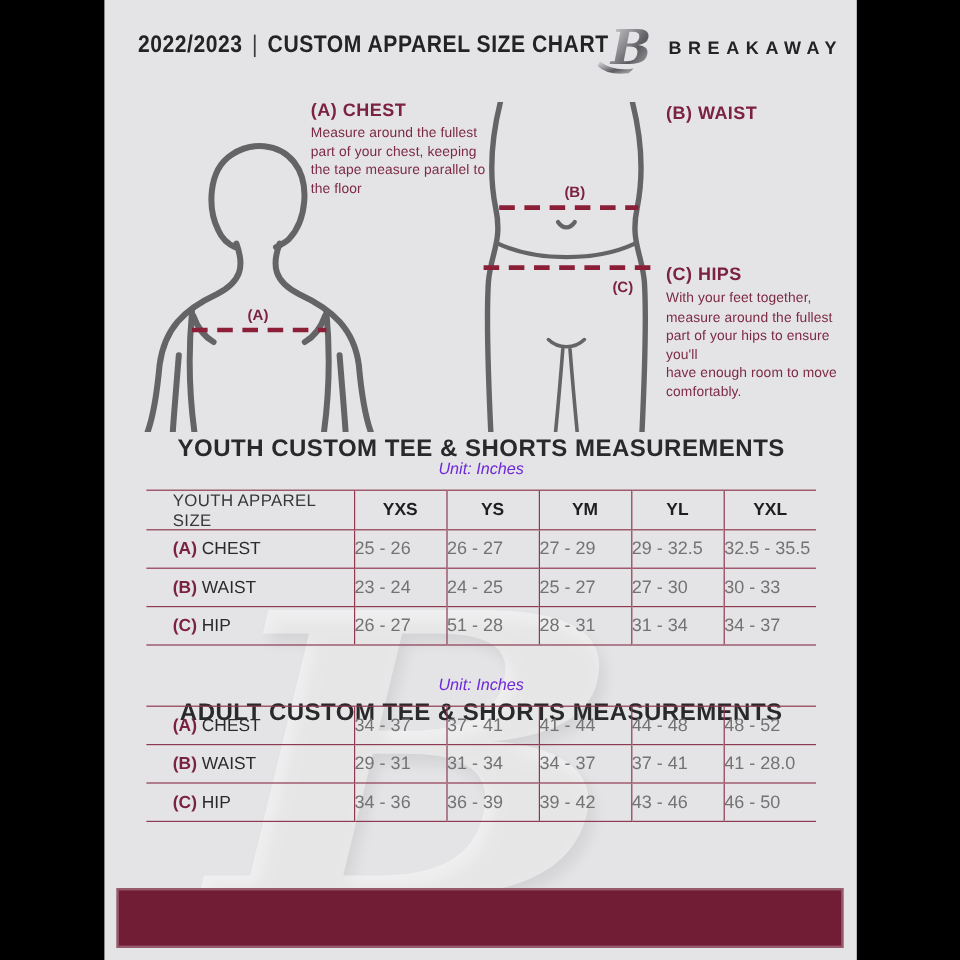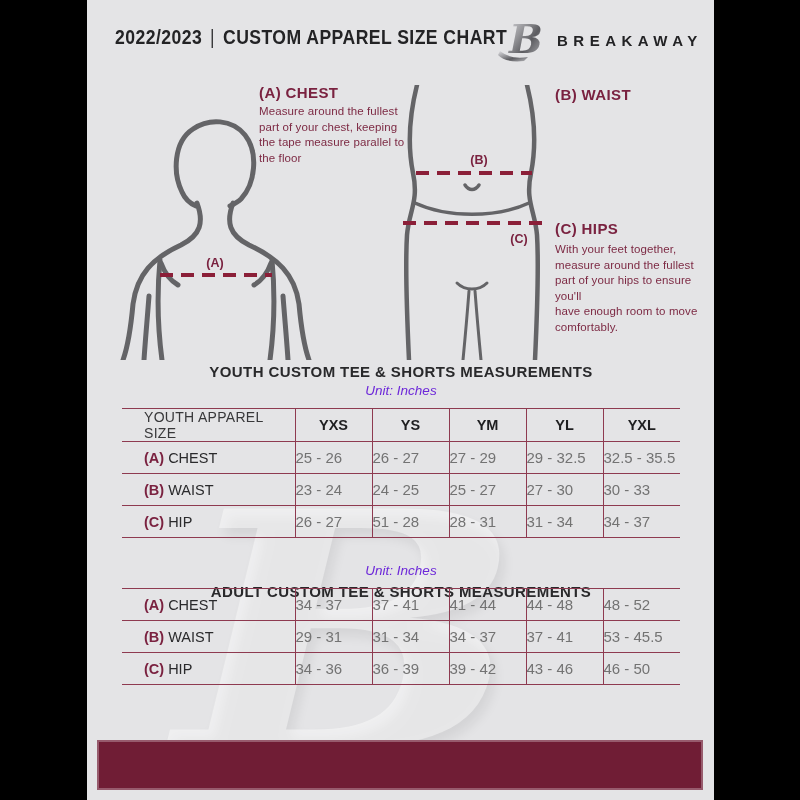--- a/index.html
+++ b/index.html
@@ -29,21 +29,21 @@
   .guide-h{
     position:absolute;font-size:15px;font-weight:bold;color:#7a2240;letter-spacing:.4px;
   }
   .guide-p{
     position:absolute;font-size:11.5px;color:#7d2a44;
     line-height:15.5px;white-space:pre-line;letter-spacing:.1px;
   }
   
   .tbl-title{
     position:absolute;left:35px;width:558px;text-align:center;
-    font-size:15px;font-weight:bold;color:#29292b;letter-spacing:.4px;
+    font-size:20px;font-weight:bold;color:#29292b;letter-spacing:.4px;
   }
   .tbl-unit{
     position:absolute;left:35px;width:558px;text-align:center;
     font-size:13.5px;font-style:italic;color:#6d28d9;
   }
   table.sizetable{
     position:absolute;left:35px;width:558px;border-collapse:collapse;table-layout:fixed;
     background:transparent;
   }
   .sizetable th,.sizetable td{
@@ -215,21 +215,21 @@
         <td class="val">41 - 44</td>
         <td class="val">44 - 48</td>
         <td class="val">48 - 52</td>
       </tr>
       <tr>
         <td class="lbl"><b>(B)</b><span>WAIST</span></td>
         <td class="val">29 - 31</td>
         <td class="val">31 - 34</td>
         <td class="val">34 - 37</td>
         <td class="val">37 - 41</td>
-        <td class="val">53 - 45.5</td>
+        <td class="val">41 - 28.0</td>
       </tr>
       <tr>
         <td class="lbl"><b>(C)</b><span>HIP</span></td>
         <td class="val">34 - 36</td>
         <td class="val">36 - 39</td>
         <td class="val">39 - 42</td>
         <td class="val">43 - 46</td>
         <td class="val">46 - 50</td>
       </tr>
     </tbody>

